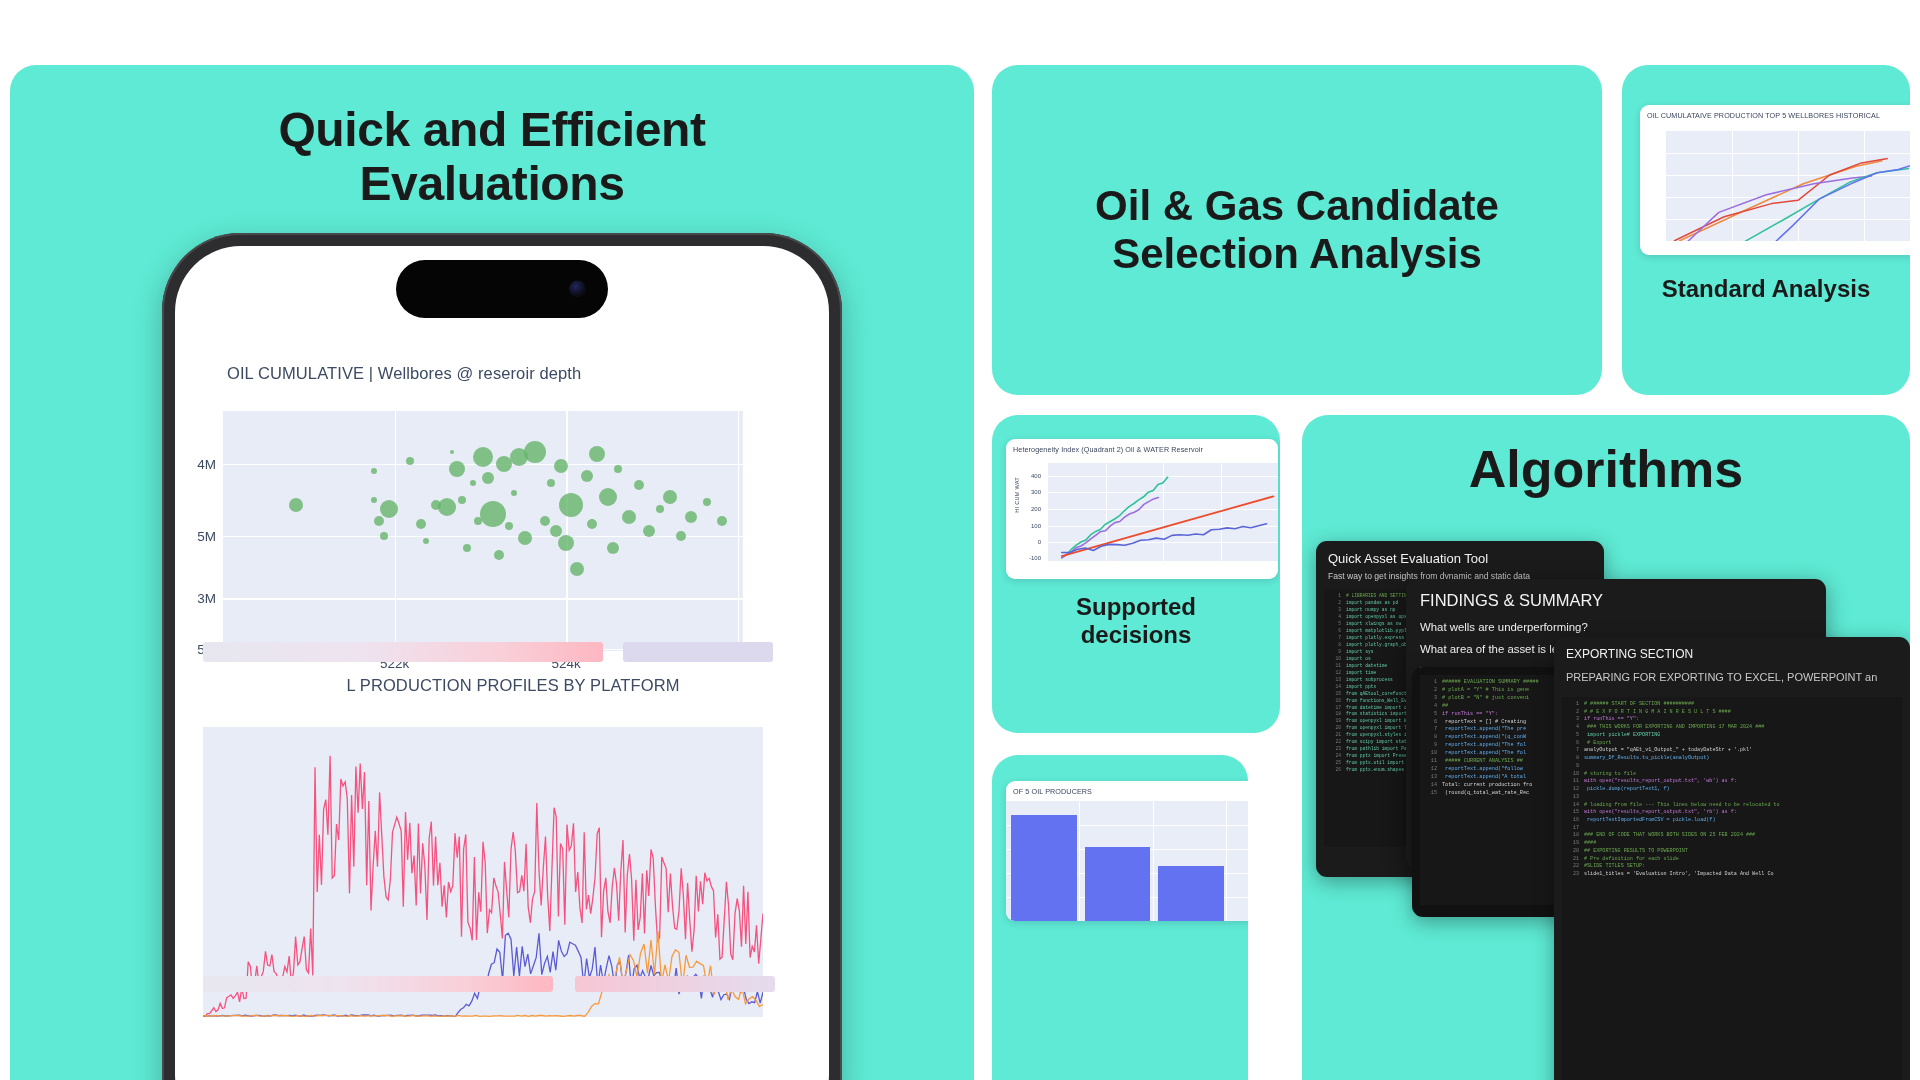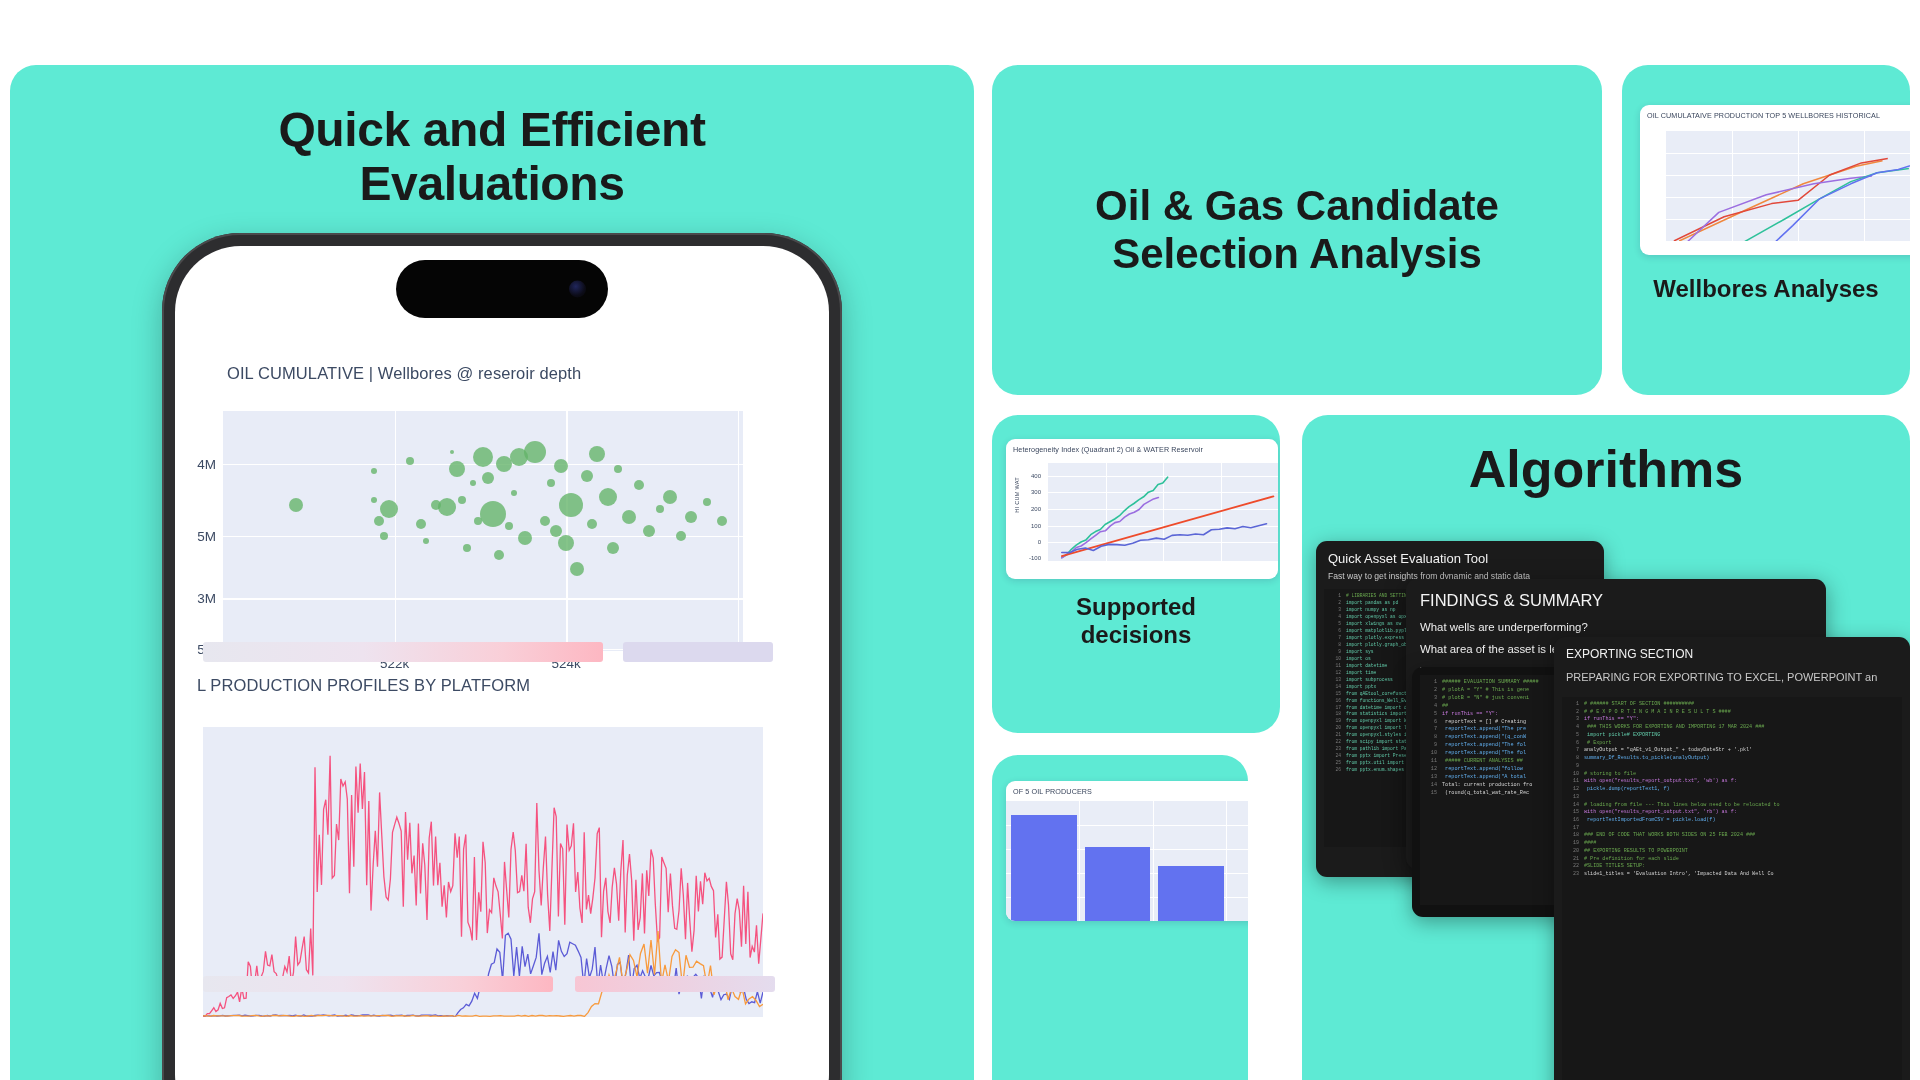--- a/index.html
+++ b/index.html
@@ -82,21 +82,21 @@
     font-size: 13.5px; color: #3c4a63; white-space: nowrap;
   }
   .bub {
     position: absolute; border-radius: 50%;
     background: #63b368; opacity: .78;
     transform: translate(-50%,-50%);
   }
 
   
   .prod-wrap { position: absolute; left: 0; top: 430px; width: 100%; }
-  .prod-wrap .chart-title { margin-left: 22px; }
+  .prod-wrap .chart-title { margin-left: 22px; text-align: center; }
   .plot2 {
     position: relative; margin: 32px 0 0 28px;
     width: 560px; height: 290px;
     background: #e8ecf7; overflow: hidden;
   }
   .gradient-strip {
     position: absolute; height: 20px; border-radius: 3px;
     background: linear-gradient(90deg,#e7e7ef 0%,#eee3ef 40%,#f9cfd8 75%,#fdb7c2 100%);
   }
 
@@ -292,21 +292,21 @@
         <div class="g" style="left:0;right:0;top:80%;height:1px"></div>
         <svg id="std-svg" width="264" height="110" style="position:absolute;left:0;top:0">
             <path d="M13.2,110.0 L79.2,79.2 L137.3,52.8 L190.1,35.2 L216.5,29.7" fill="none" stroke="#f0883e" stroke-width="1.5" stroke-linejoin="round"></path>
             <path d="M7.9,110.0 L58.1,85.8 L105.6,72.6 L132.0,69.3 L163.7,44.0 L195.4,31.9 L221.8,27.5" fill="none" stroke="#e1483a" stroke-width="1.5" stroke-linejoin="round"></path>
             <path d="M21.1,111.1 L52.8,81.4 L100.3,63.8 L147.8,52.8 L184.8,47.3 L205.9,45.1" fill="none" stroke="#9b6ee0" stroke-width="1.5" stroke-linejoin="round"></path>
             <path d="M73.9,113.3 L118.8,88.0 L153.1,68.2 L184.8,50.6 L211.2,41.8 L242.9,37.4" fill="none" stroke="#2ec19a" stroke-width="1.5" stroke-linejoin="round"></path>
             <path d="M105.6,114.4 L126.7,94.6 L153.1,68.2 L184.8,52.8 L211.2,41.8 L232.3,38.5 L256.1,30.8" fill="none" stroke="#6272f0" stroke-width="1.5" stroke-linejoin="round"></path>
           </svg>
       </div>
     </div>
-    <div class="card-caption" style="top:210px">Wellbores Analyses</div>
+    <div class="card-caption" style="top:210px">Standard Analysis</div>
   </div>
 
   <div class="card" id="card-sup">
     <div class="mini-chart" style="left:14px; top:24px; width:272px; height:140px;">
       <div class="mini-title">Heterogeneity Index (Quadrant 2) Oil &amp; WATER Reservoir</div>
       <div style="position:absolute; left:8px; top:38px; font-size:5.5px; color:#39455c; writing-mode:vertical-rl; transform:rotate(180deg); letter-spacing:.3px;">HI CUM WAT</div>
       <div class="mini-plot" style="position:absolute; left:42px; top:24px; width:230px; height:98px;">
         <div class="g" style="left:25%;top:0;bottom:0;width:1px"></div>
         <div class="g" style="left:50%;top:0;bottom:0;width:1px"></div>
         <div class="g" style="left:75%;top:0;bottom:0;width:1px"></div>

